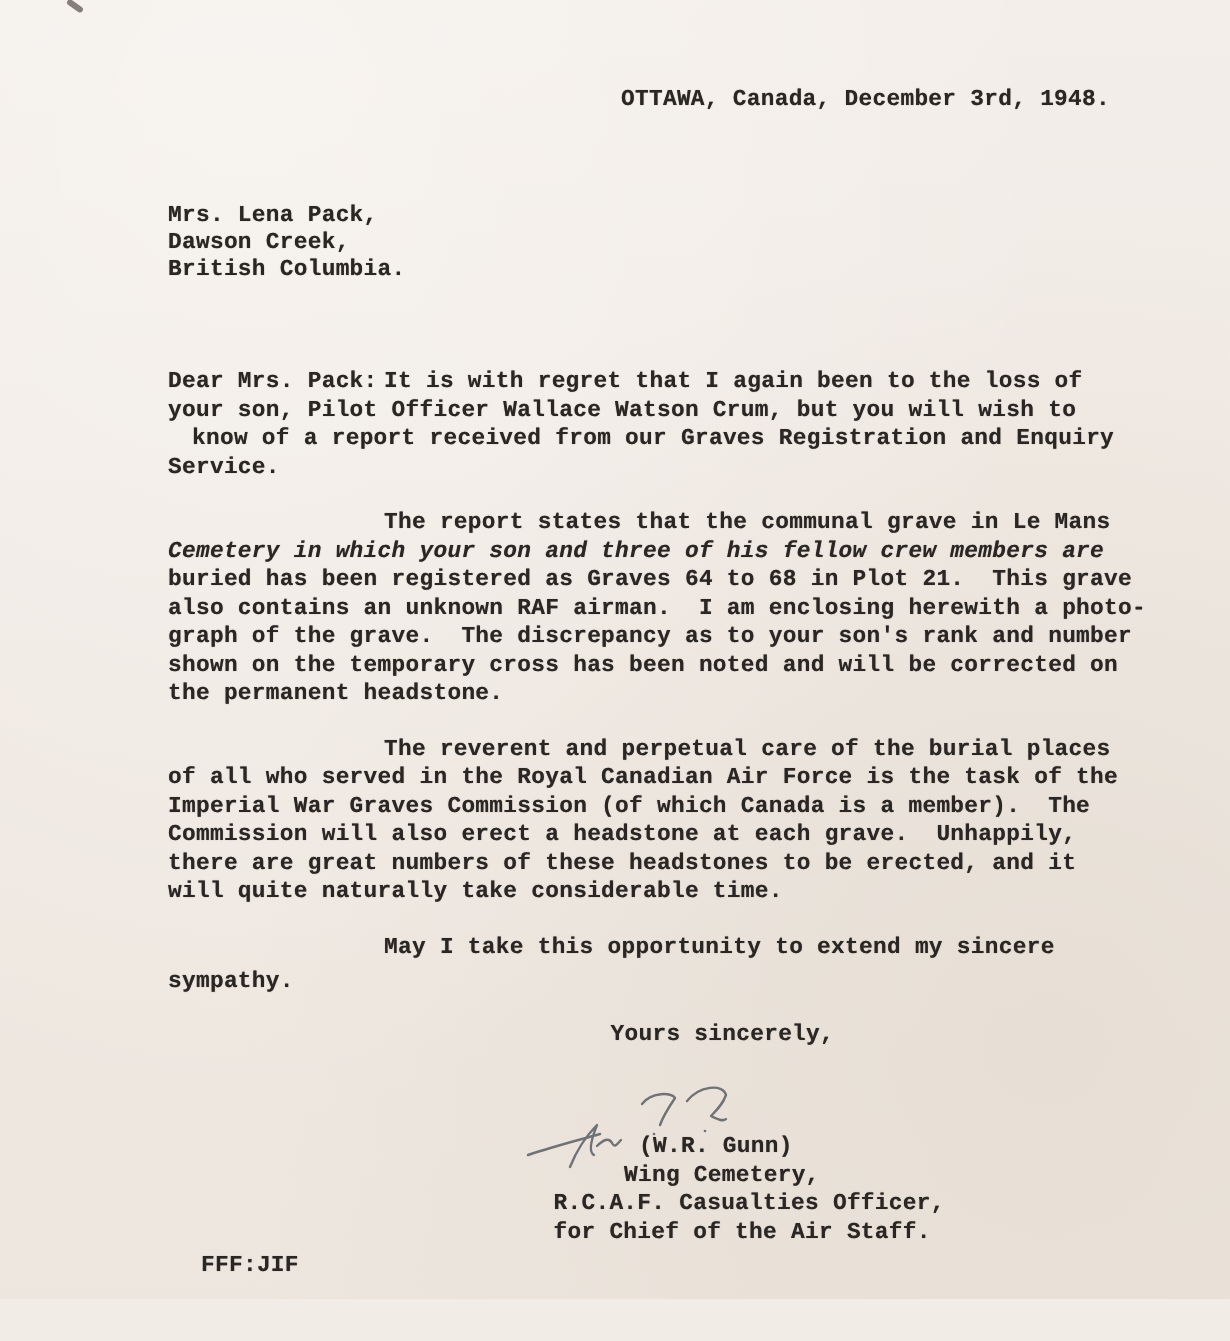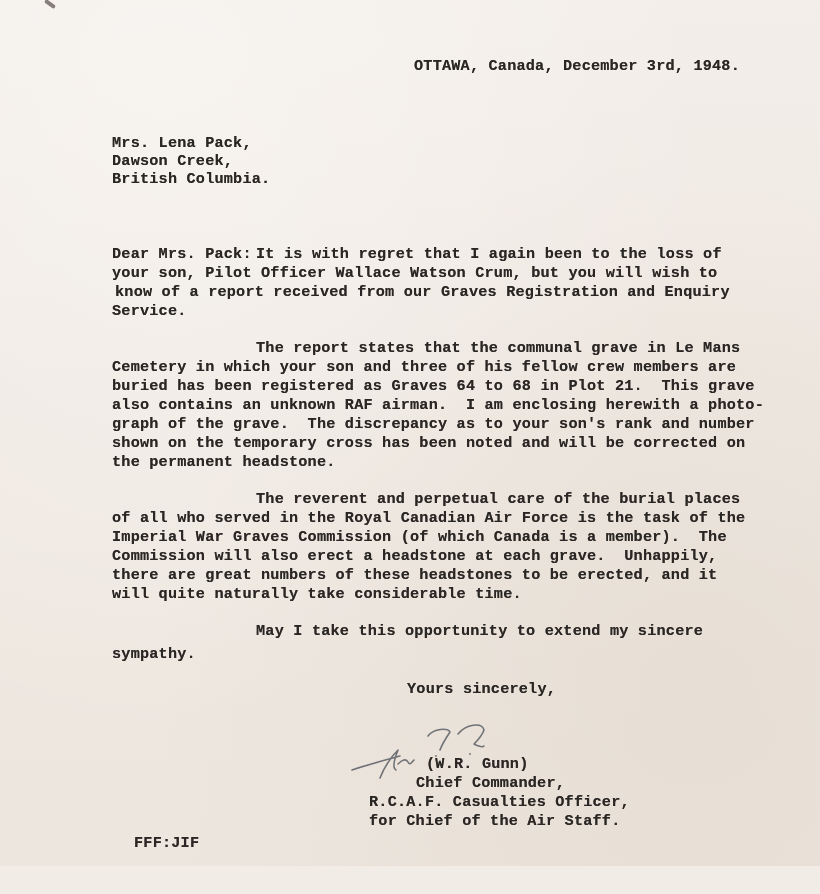--- a/index.html
+++ b/index.html
@@ -64,27 +64,27 @@
     <div class="line" style="left:112px; top:134px;">Mrs. Lena Pack,</div>
     <div class="line" style="left:112px; top:152px;">Dawson Creek,</div>
     <div class="line" style="left:112px; top:170px;">British Columbia.</div>
   </div>
 
   <div class="line" style="left:112px; top:207px;margin-top:38px;">Dear Mrs. Pack:</div>
 
   <div>
     <div class="line" style="left:256px; top:245px;">It is with regret that I again been to the loss of</div>
     <div class="line" style="left:112px; top:264px;">your son, Pilot Officer Wallace Watson Crum, but you will wish to</div>
-    <div class="line" style="left:115px; top:283px;">know of a report received from our Graves Registration and Enquiry</div>
+    <div class="line" style="left:128px; top:283px;">know of a report received from our Graves Registration and Enquiry</div>
     <div class="line" style="left:112px; top:302px;">Service.</div>
   </div>
 
   <div>
     <div class="line" style="left:256px; top:339px;">The report states that the communal grave in Le Mans</div>
-    <div class="line" style="left:112px; top:358px;">Cemetery in which your son and three of his fellow crew members are</div>
+    <div class="line" style="left:112px; top:358px;font-style:italic;">Cemetery in which your son and three of his fellow crew members are</div>
     <div class="line" style="left:112px; top:377px;">buried has been registered as Graves 64 to 68 in Plot 21.  This grave</div>
     <div class="line" style="left:112px; top:396px;">also contains an unknown RAF airman.  I am enclosing herewith a photo-</div>
     <div class="line" style="left:112px; top:415px;">graph of the grave.  The discrepancy as to your son's rank and number</div>
     <div class="line" style="left:112px; top:434px;">shown on the temporary cross has been noted and will be corrected on</div>
     <div class="line" style="left:112px; top:453px;">the permanent headstone.</div>
   </div>
 
   <div>
     <div class="line" style="left:256px; top:490px;">The reverent and perpetual care of the burial places</div>
     <div class="line" style="left:112px; top:509px;">of all who served in the Royal Canadian Air Force is the task of the</div>
@@ -108,20 +108,20 @@
       <path d="M48 44 C 52 40, 56 38, 58 42 C 60 46, 62 42, 64 40"></path>
       <path d="M78 16 C 84 8, 98 8, 100 12 C 96 18, 92 24, 90 30"></path>
       <path d="M108 14 C 116 4, 132 2, 134 10 C 132 16, 128 20, 124 24 C 128 26, 132 28, 134 26"></path>
     </g>
     <circle cx="86" cy="36" r="0.9" fill="#6f7276"></circle>
     <circle cx="120" cy="34" r="0.9" fill="#6f7276"></circle>
   </svg>
 
   <div>
     <div class="line" style="left:426px; top:755px;">(W.R. Gunn)</div>
-    <div class="line" style="left:416px; top:774px;">Chief Commander,</div>
+    <div class="line" style="left:416px; top:774px;">Wing Cemetery,</div>
     <div class="line" style="left:369px; top:793px;">R.C.A.F. Casualties Officer,</div>
     <div class="line" style="left:369px; top:812px;">for Chief of the Air Staff.</div>
   </div>
 
   <div class="line" style="left:114px; top:834px;margin-left:20px;">FFF:JIF</div>
 
 </div>
 
 </body></html>

